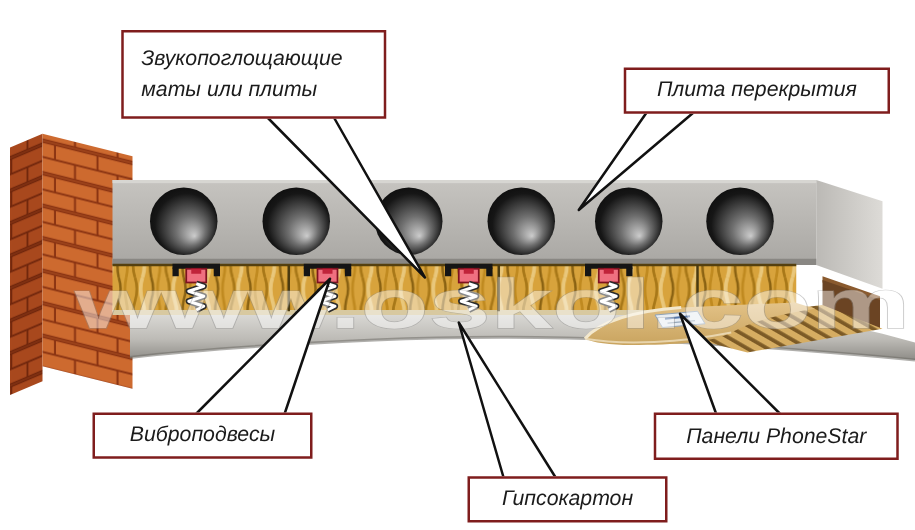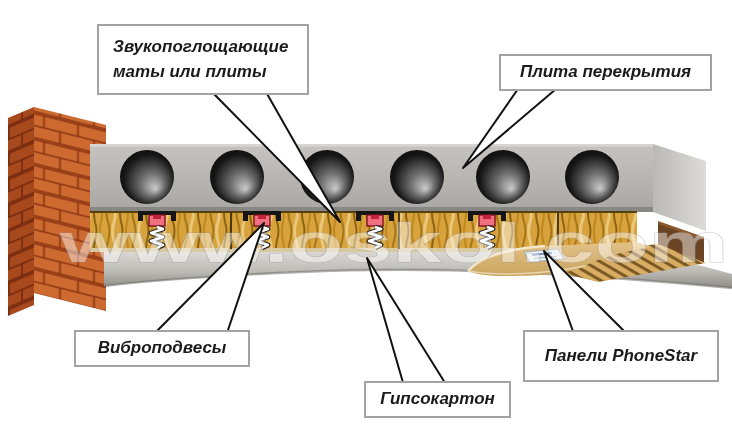--- a/index.html
+++ b/index.html
@@ -1,28 +1,28 @@
 <!DOCTYPE html>
 <html><head>
 <meta charset="utf-8">
 <style>
   html,body{margin:0;padding:0;background:#ffffff}
   .stage{position:relative;width:732px;height:424px;background:#ffffff;overflow:hidden;
          font-family:"Liberation Sans",sans-serif}
   svg.scene{position:absolute;left:0;top:0}
-  .callout{position:absolute;background:#ffffff;border:2px solid #a3a3a3;color:#1b1b1b;
-           font-style:italic;font-weight:700;font-size:17px;box-sizing:border-box;
+  .callout{position:absolute;background:#ffffff;border:2px solid #7f1d1d;color:#1b1b1b;
+           font-style:italic;font-weight:400;font-size:17px;box-sizing:border-box;
            display:flex;flex-direction:column;justify-content:center;line-height:1.45}
   .callout.center{align-items:center;text-align:left}
   .callout.left{padding-left:14px}
   .co1{left:97px;top:24px;width:212px;height:71px}
   .co2{left:499px;top:54px;width:213px;height:37px}
   .co3{left:74px;top:330px;width:176px;height:37px}
-  .co4{left:364px;top:381px;width:147px;height:37px}
-  .co5{left:523px;top:330px;width:196px;height:52px}
+  .co4{left:374px;top:381px;width:160px;height:37px}
+  .co5{left:523px;top:330px;width:196px;height:38px}
 </style>
 </head>
 <body>
 
 <div class="stage">
 
 <svg class="scene" width="732" height="424" viewBox="0 0 732 424">
   <defs>
     <pattern id="brickF" width="34" height="26" patternUnits="userSpaceOnUse" patternTransform="skewY(14)">
       <rect width="34" height="26" fill="#cd6a2f"></rect>

